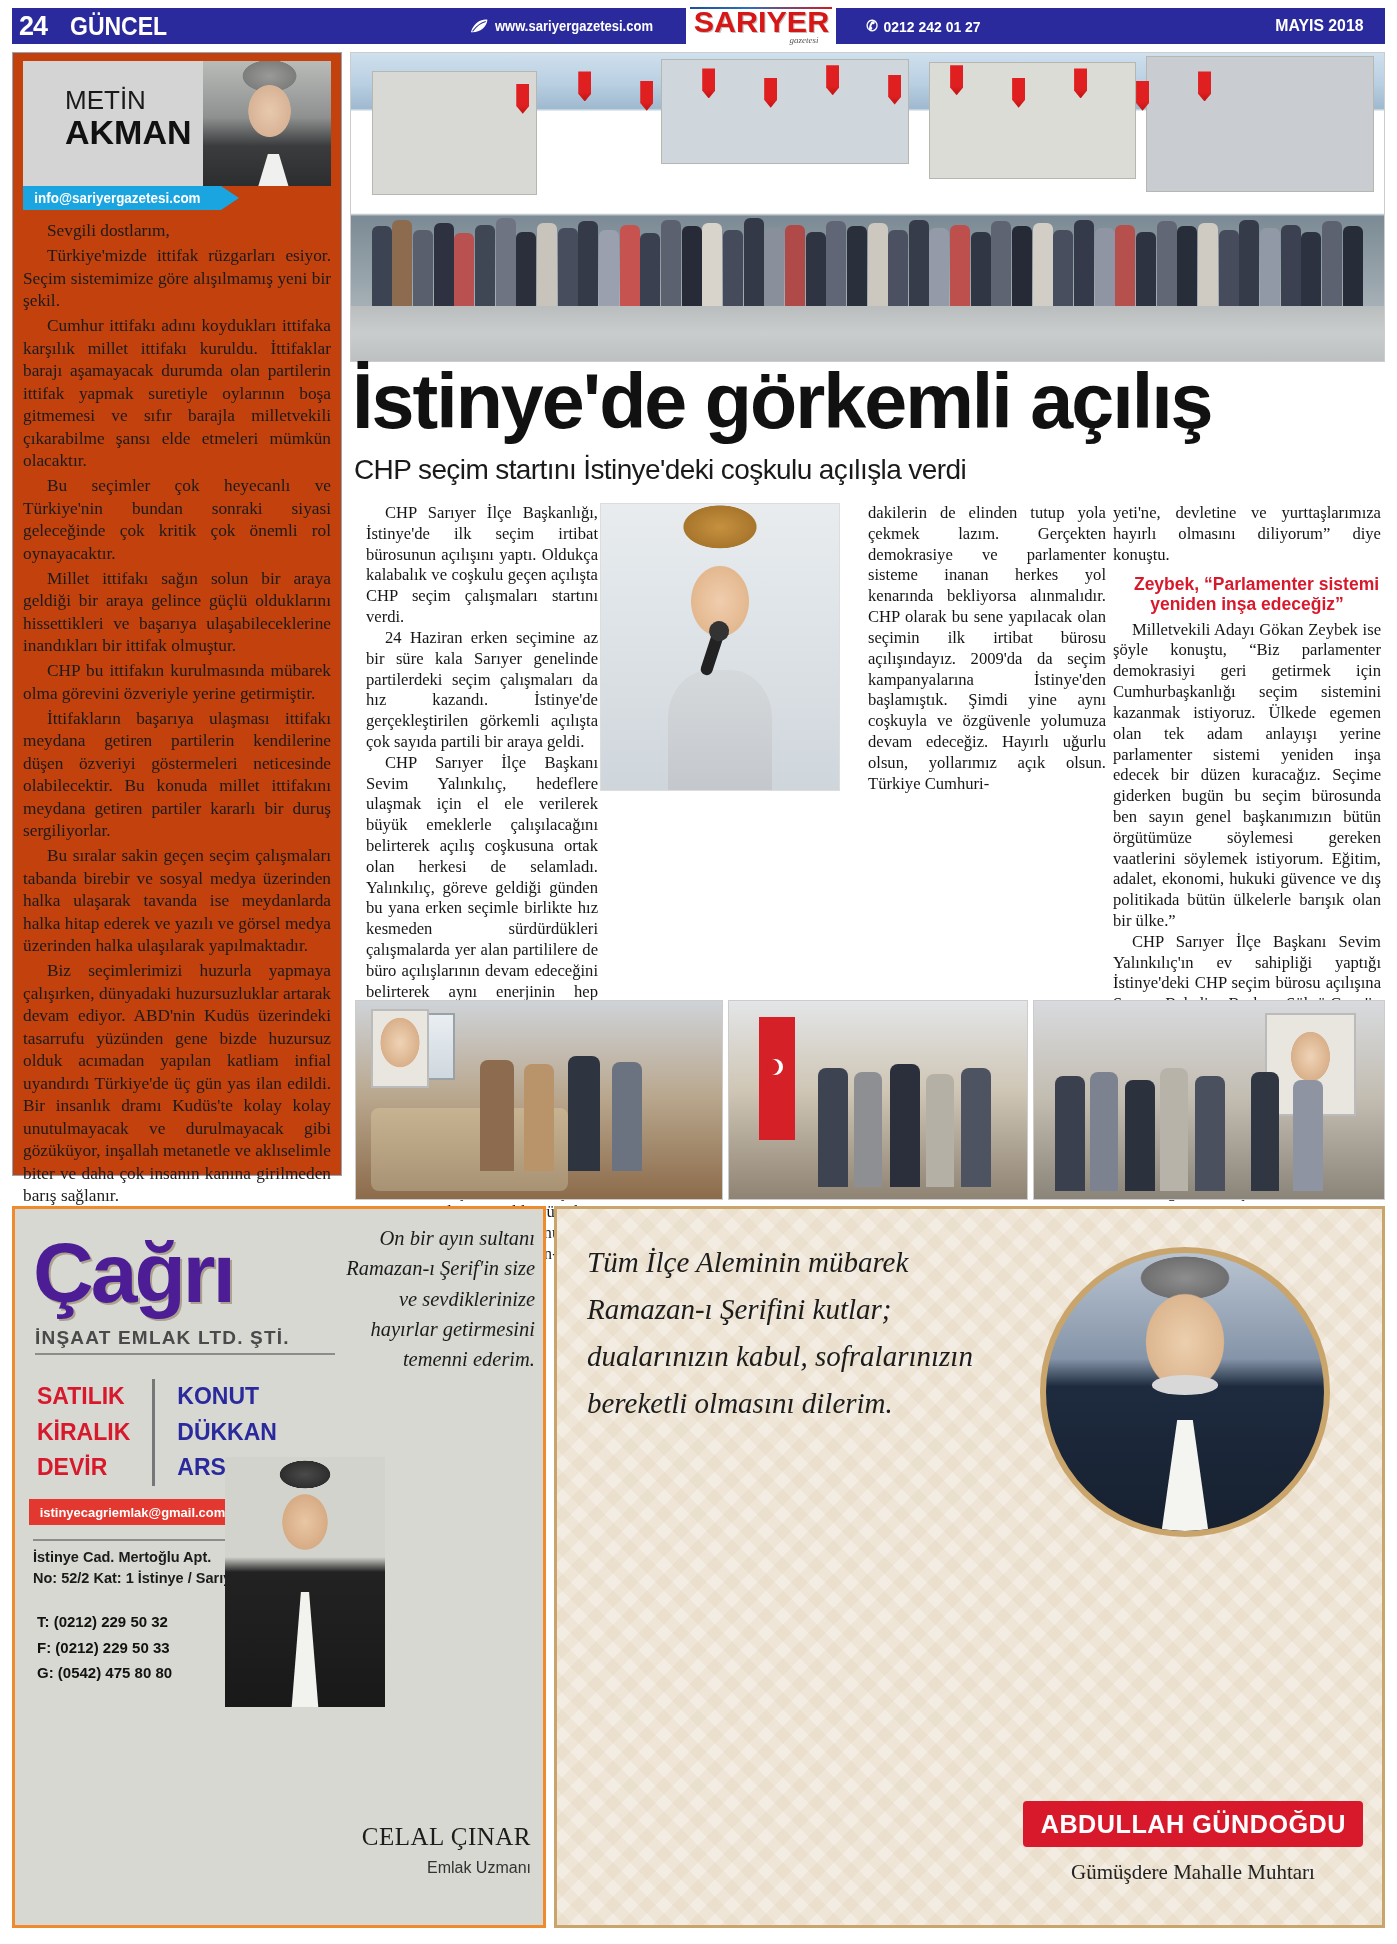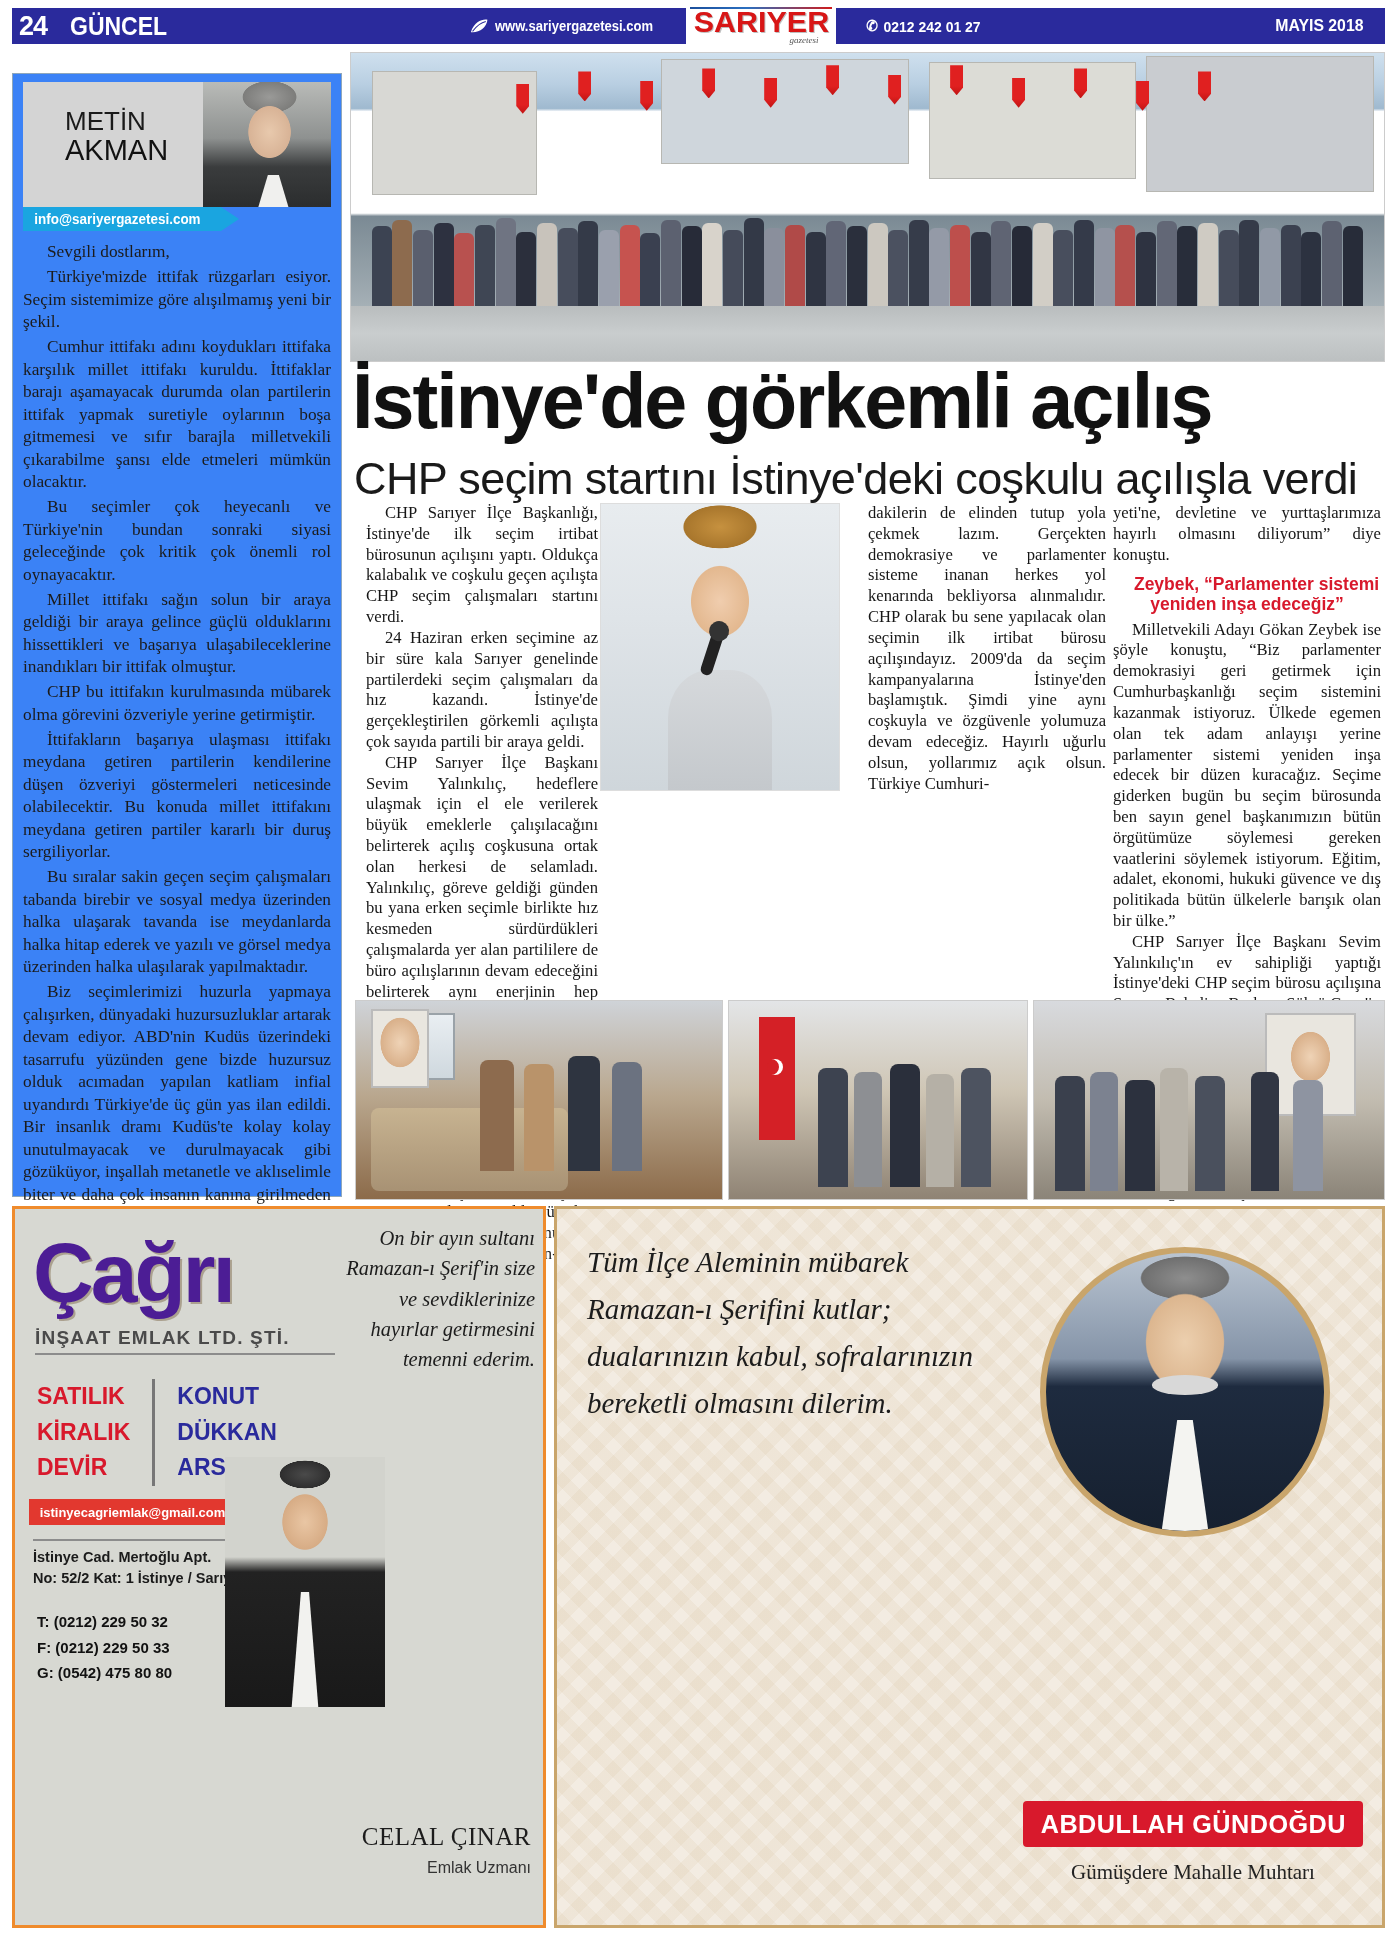--- a/index.html
+++ b/index.html
@@ -60,34 +60,33 @@
   }
   .phone-glyph { font-size: 15px; }
   .mast-date {
     color: #fff; font-family: "Liberation Sans", sans-serif; font-weight: bold;
     font-size: 17px; margin-right: 18px; transform: scaleX(0.93);
   }
 
   
   .columnist {
     position: absolute; left: 12px; top: 52px; width: 330px; height: 1124px;
-    background: #3b82f6; border: 1px solid #8fa7bb;
+    background: #c2410c; border: 1px solid #8fa7bb;
     padding: 8px 10px 10px 10px;
-    margin-top: 21px;
   }
   .col-head {
     position: relative; width: 100%; height: 125px; background: #d4d4d4;
     overflow: hidden;
   }
   .col-name {
     position: absolute; left: 42px; top: 26px;
     font-family: "Liberation Sans", sans-serif; line-height: 1.0;
   }
   .col-name .first { display: block; font-size: 26px; font-weight: normal; color: #1a1a1a; letter-spacing: 0px; }
-  .col-name .last  { display: block; font-size: 29px; font-weight: normal;   color: #111; letter-spacing: 0px; margin-top: 2px;}
+  .col-name .last  { display: block; font-size: 34px; font-weight: bold;   color: #111; letter-spacing: 0px; margin-top: 2px;}
   .col-photo {
     position: absolute; right: 0; top: 0; width: 128px; height: 125px;
     background:
       radial-gradient(ellipse 36px 44px at 52% 40%, #e8c9ad 0%, #d8b396 58%, transparent 60%),
       radial-gradient(ellipse 44px 26px at 52% 12%, #9a9a98 0%, #7d7d7b 60%, transparent 62%),
       linear-gradient(180deg, #b9bbb8 0%, #8e9190 45%, #3a3c3d 68%, #2b2d2e 100%);
   }
   .col-photo::after {
     content:""; position:absolute; left: 34%; bottom: 0; width: 42%; height: 26%;
     background: #f0f0ee; clip-path: polygon(40% 0, 60% 0, 78% 100%, 22% 100%);
@@ -143,21 +142,21 @@
   .headline {
     position: absolute; left: 352px; top: 366px; width: 1035px;
     font-family: "Liberation Sans", sans-serif; font-weight: bold;
     font-size: 78px; line-height: 0.92; color: #111;
     letter-spacing: -2px; transform: scaleX(0.99); transform-origin: left top;
     white-space: nowrap;
   }
   .subheadline {
     position: absolute; left: 354px; top: 456px; width: 1035px;
     font-family: "Liberation Sans", sans-serif; font-weight: normal;
-    font-size: 45px; line-height: 1.0; color: #1a1a1a;
+    font-size: 28px; line-height: 1.0; color: #1a1a1a;
     letter-spacing: -0.6px; white-space: nowrap;
   }
 
   
   .art-col {
     position: absolute;
     font-family: "Liberation Serif", serif;
     font-size: 16.6px; line-height: 1.255; color: #161616; text-align: justify;
   }
   .art-col p { text-indent: 19px; }

